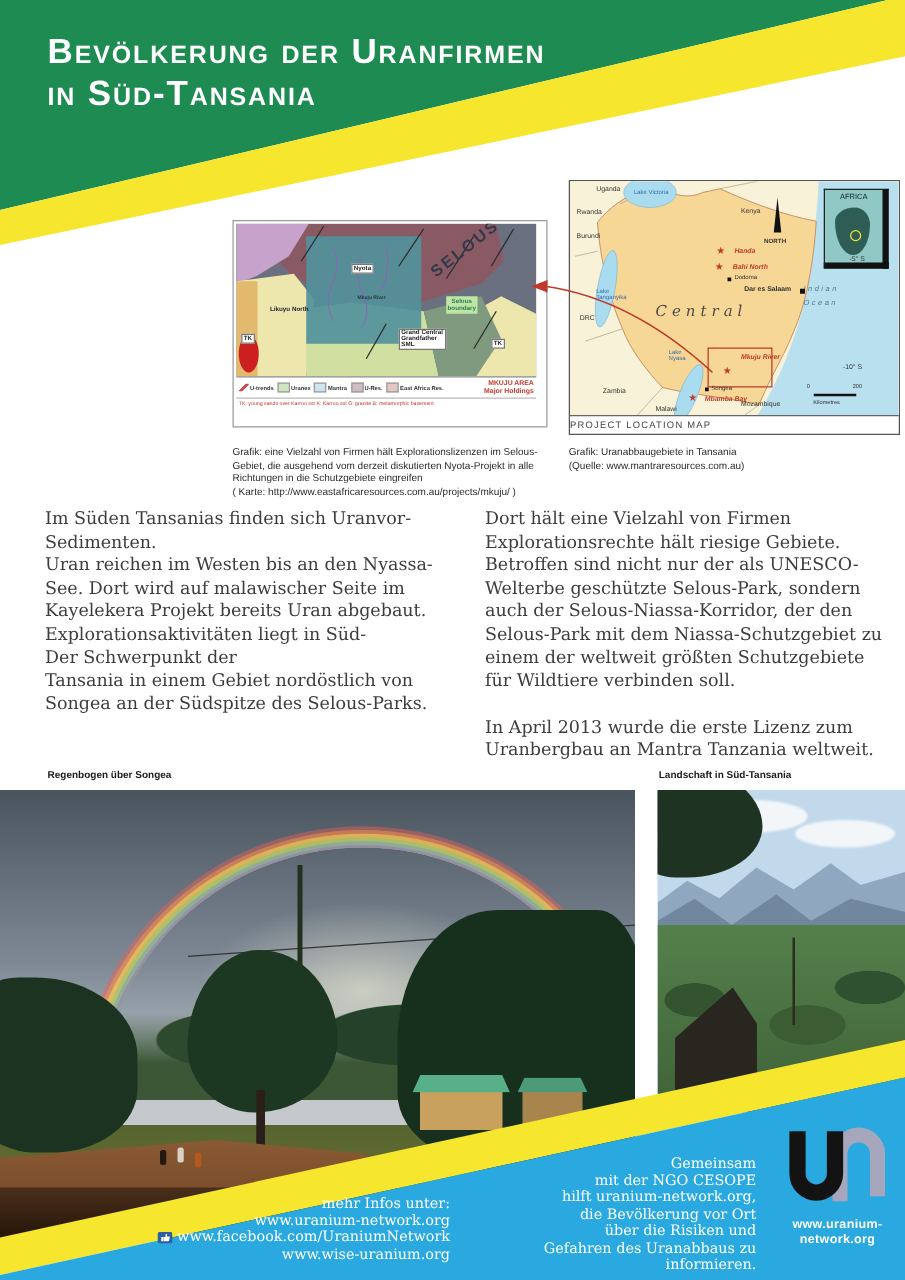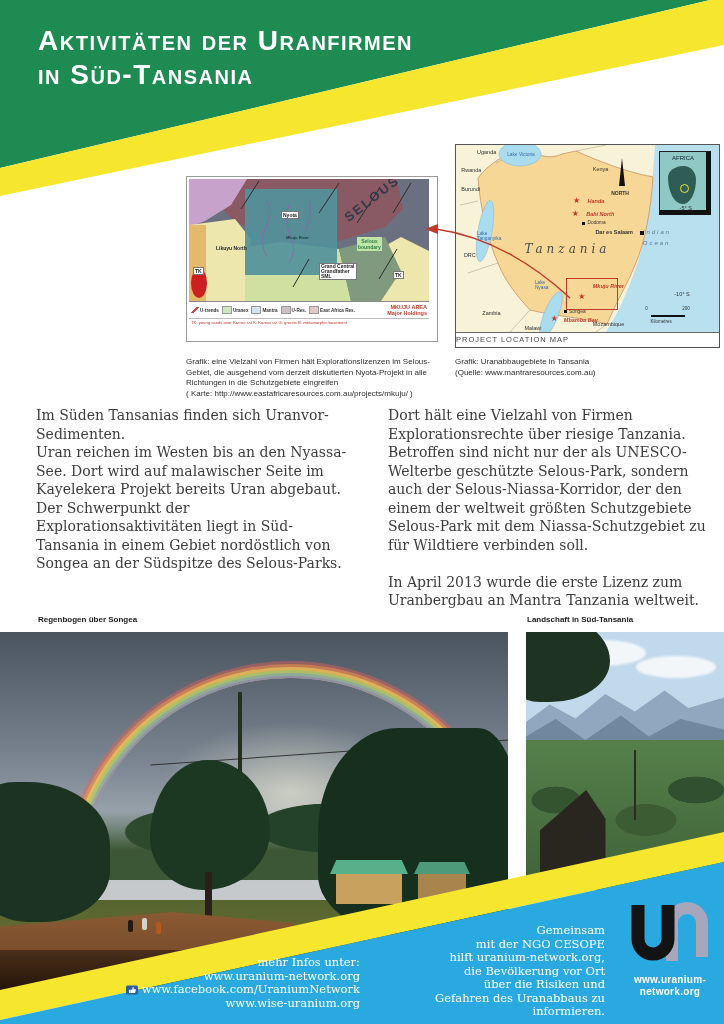--- a/index.html
+++ b/index.html
@@ -137,21 +137,21 @@
   .arrow-svg{position:absolute;left:420px;top:215px;width:160px;height:95px;}
 </style>
 </head>
 <body>
 
 <div id="page">
 
   <div class="hdr-green"></div>
   <div class="hdr-yellow"></div>
   <div class="title">
-    <div>Aktivitäten der Uranfirmen</div>
+    <div>Bevölkerung der Uranfirmen</div>
     <div>in Süd-Tansania</div>
   </div>
 
   <div id="selous-map" class="map-frame">
     <div class="sel-area">
       <svg width="240" height="122" viewBox="0 0 240 122">
         <rect x="0" y="0" width="240" height="122" fill="#6b7080"></rect>
         <polygon points="35,0 208,0 214,30 196,48 150,62 90,64 45,42 24,20 24,0" fill="#8a5a64"></polygon>
         <polygon points="0,0 58,0 42,26 16,42 0,48" fill="#c7a2cb"></polygon>
         <polygon points="0,46 46,40 62,60 56,122 0,122" fill="#ede7ad"></polygon>
@@ -246,21 +246,21 @@
       <span class="tzlab" style="left:52%;top:11%;">Kenya</span>
       <span class="tzlab" style="left:2%;top:12%;">Rwanda</span>
       <span class="tzlab" style="left:2%;top:22%;">Burundi</span>
       <span class="tzlab" style="left:3%;top:57%;">DRC</span>
       <span class="tzlab" style="left:10%;top:88%;">Zambia</span>
       <span class="tzlab" style="left:26%;top:96%;">Malawi</span>
       <span class="tzlab" style="left:52%;top:94%;">Mozambique</span>
       <span class="tzlab lakelab" style="left:19%;top:4%;width:30px;white-space:normal;text-align:center;">Lake Victoria</span>
       <span class="tzlab lakelab" style="left:8%;top:46%;width:30px;white-space:normal;">Lake Tanganyika</span>
       <span class="tzlab lakelab" style="left:30%;top:72%;width:22px;white-space:normal;">Lake Nyasa</span>
-      <span class="tz-country" style="left:26%;top:52%;">Tanzania</span>
+      <span class="tz-country" style="left:26%;top:52%;">Central</span>
       <span class="tz-ocean" style="left:71%;top:44%;">
         <span>Indian</span><br>
         <span>Ocean</span>
       </span>
       <span class="star" style="left:44.5%;top:28%;">★</span>
       <span class="tzlab sitelab" style="left:50%;top:28.5%;">Handa</span>
       <span class="star" style="left:44%;top:35%;">★</span>
       <span class="tzlab sitelab" style="left:49.5%;top:35.5%;">Bahi North</span>
       <span class="citysq" style="left:48%;top:41%;"></span>
       <span class="tzlab" style="left:50%;top:40%;font-size:4.8px;">Dodoma</span>
@@ -298,33 +298,33 @@
     <path d="M150,83 Q86,24 16,14" stroke="#c0392b" stroke-width="1.3" fill="none"></path>
     <path d="M5,14 L18,9 L18,19 Z" fill="#c0392b"></path>
   </svg>
 
   <div id="col1" class="col">
       <div>Im Süden Tansanias finden sich Uranvor-</div>
       <div>Sedimenten.</div>
       <div>Uran reichen im Westen bis an den Nyassa-</div>
       <div>See. Dort wird auf malawischer Seite im</div>
       <div>Kayelekera Projekt bereits Uran abgebaut.</div>
+      <div>Explorationsaktivitäten liegt in Süd-</div>
       <div>Der Schwerpunkt der</div>
-      <div>Explorationsaktivitäten liegt in Süd-</div>
       <div>Tansania in einem Gebiet nordöstlich von</div>
       <div>Songea an der Südspitze des Selous-Parks.</div>
     </div>
   <div id="col2" class="col">
       <div>Dort hält eine Vielzahl von Firmen</div>
-      <div>Explorationsrechte über riesige Tanzania.</div>
+      <div>Explorationsrechte hält riesige Gebiete.</div>
       <div>Betroffen sind nicht nur der als UNESCO-</div>
       <div>Welterbe geschützte Selous-Park, sondern</div>
       <div>auch der Selous-Niassa-Korridor, der den</div>
+      <div>Selous-Park mit dem Niassa-Schutzgebiet zu</div>
       <div>einem der weltweit größten Schutzgebiete</div>
-      <div>Selous-Park mit dem Niassa-Schutzgebiet zu</div>
       <div>für Wildtiere verbinden soll.</div>
       <div>&nbsp;</div>
       <div>In April 2013 wurde die erste Lizenz zum</div>
       <div>Uranbergbau an Mantra Tanzania weltweit.</div>
     </div>
 
   <span class="photo-cap" style="left:38px;">Regenbogen über Songea</span>
   <span class="photo-cap" style="left:527px;">Landschaft in Süd-Tansania</span>
 
   <div id="photo-left" class="photo">

